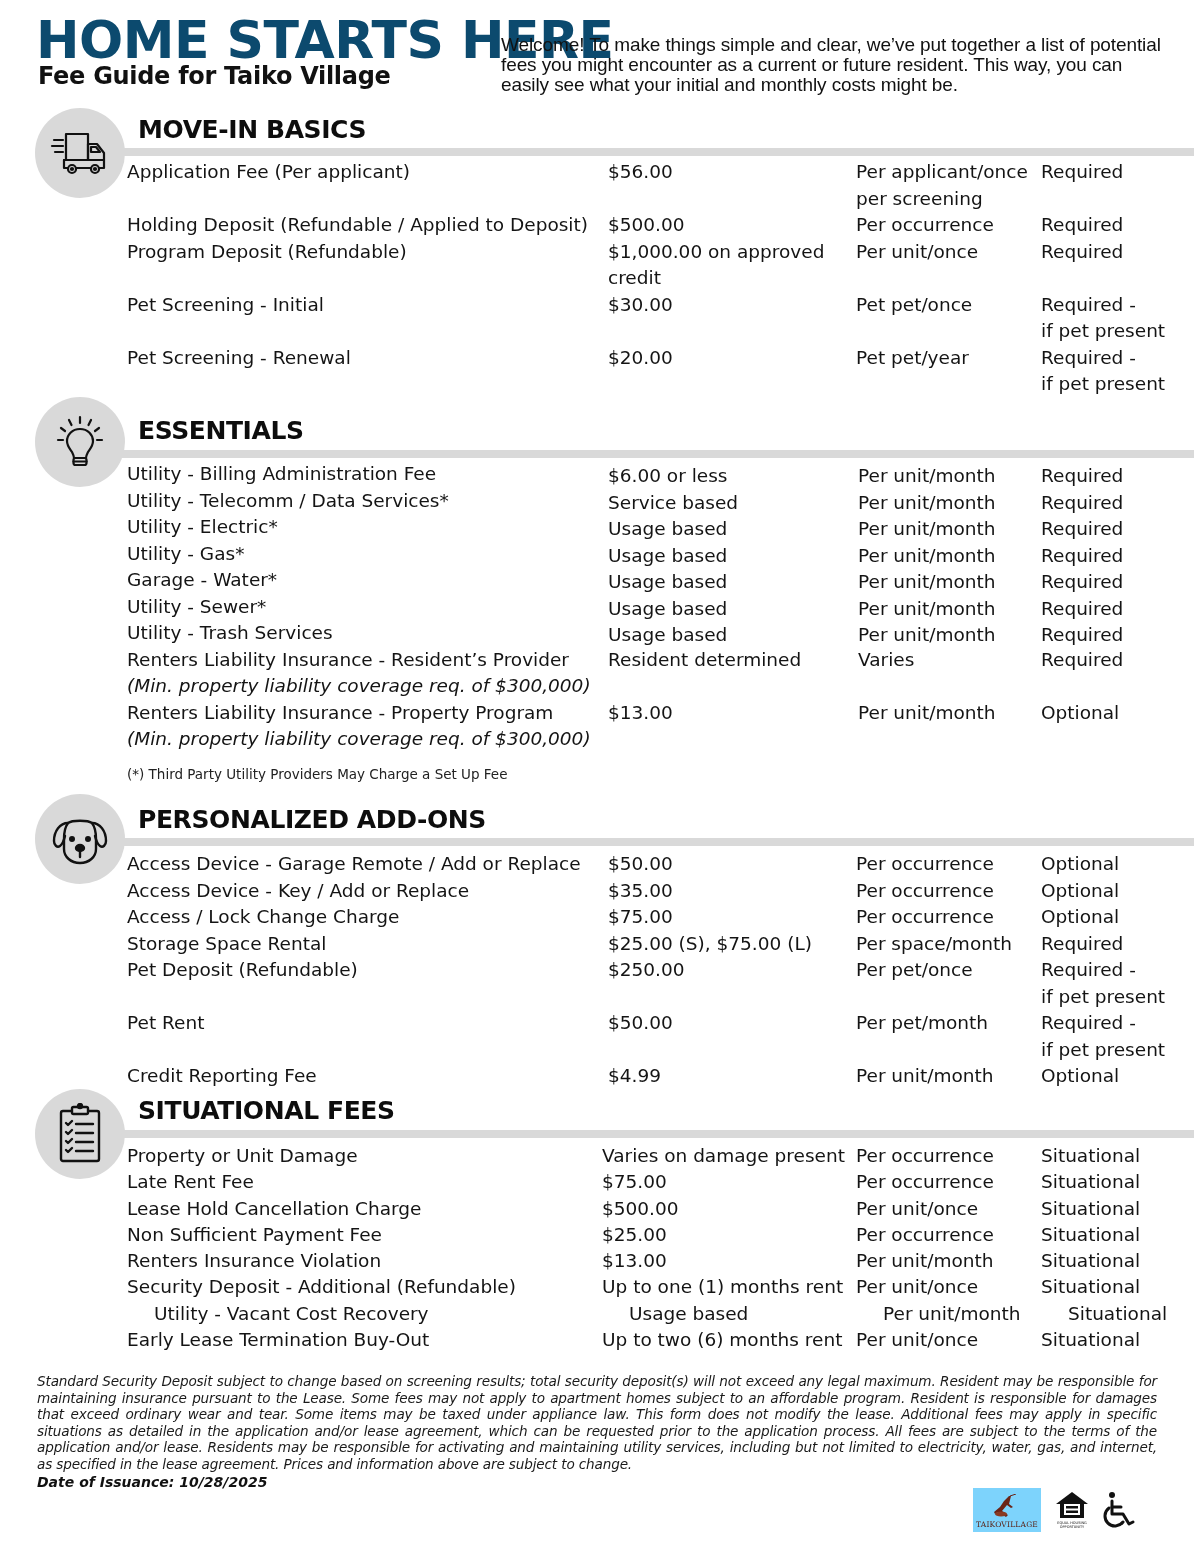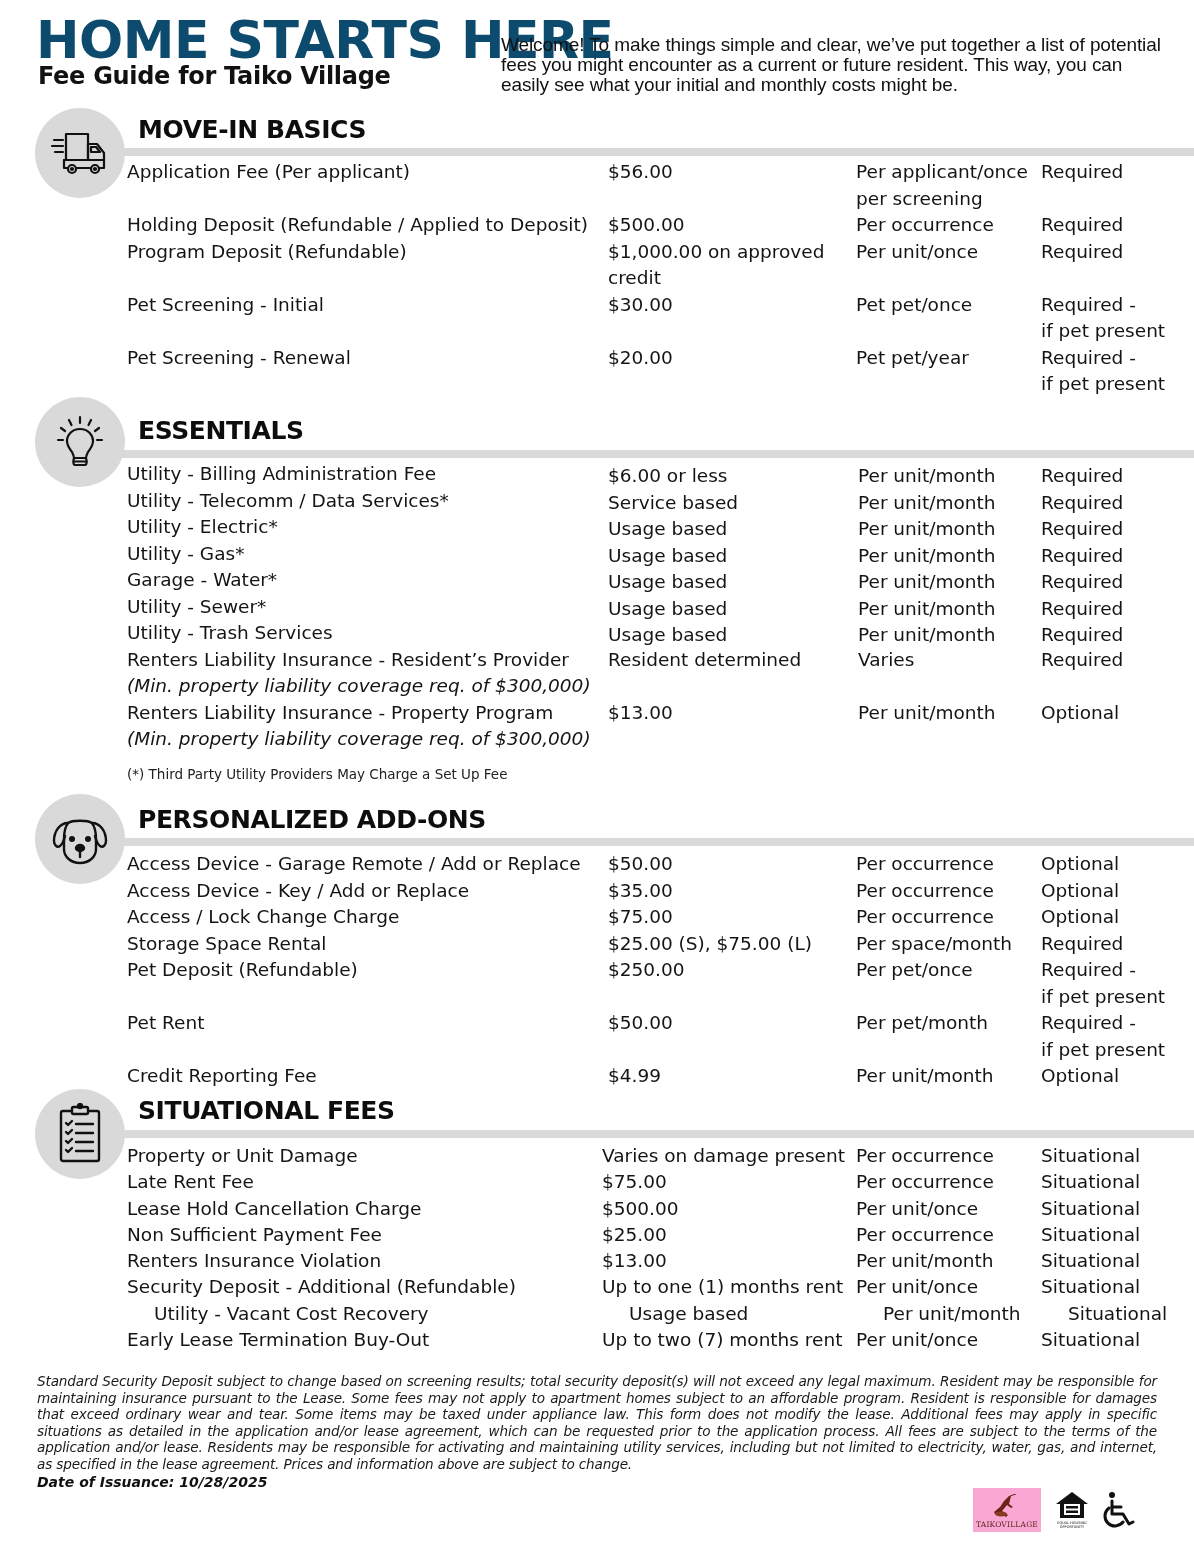--- a/index.html
+++ b/index.html
@@ -59,21 +59,21 @@
     font-family: "DejaVu Sans", sans-serif;
     font-size: 13.6px; line-height: 16.5px; font-style: italic;
     color: #1a1a1a; text-align: justify; letter-spacing: -0.15px;
   }
   .issue {
     position: absolute; left: 37px; top: 1474px;
     font-size: 14px; font-weight: bold; font-style: italic; color: #111;
   }
   .logos { position: absolute; left: 973px; top: 1488px; height: 44px; display: flex; align-items: center; gap: 14px; }
   .taiko-logo {
-    width: 68px; height: 44px; background: #f9a8d4;
+    width: 68px; height: 44px; background: #7dd3fc;
     display: flex; flex-direction: column; align-items: center; justify-content: flex-end;
     padding-bottom: 3px;
   }
   .taiko-logo .word { font-family: "DejaVu Serif", serif; font-size: 7.5px; color: #5a2418; letter-spacing: 0.2px; }
 </style>
 </head>
 <body>
 
 <div class="title">HOME STARTS HERE</div>
 <div class="subtitle">Fee Guide for Taiko Village</div>
@@ -352,21 +352,21 @@
       <span class="c4">Situational</span>
     </div>
     <div class="row" style="height:26.3px;margin-left:27px;">
       <span class="c1">Utility - Vacant Cost Recovery</span>
       <span class="c2 c2s">Usage based</span>
       <span class="c3">Per unit/month</span>
       <span class="c4">Situational</span>
     </div>
     <div class="row" style="height:26.3px;">
       <span class="c1">Early Lease Termination Buy-Out</span>
-      <span class="c2 c2s">Up to two (7) months rent</span>
+      <span class="c2 c2s">Up to two (6) months rent</span>
       <span class="c3">Per unit/once</span>
       <span class="c4">Situational</span>
     </div>
   </div>
 </div>
 
 <div class="disclaimer">Standard Security Deposit subject to change based on screening results; total security deposit(s) will not exceed any legal maximum. Resident may be responsible for maintaining insurance pursuant to the Lease. Some fees may not apply to apartment homes subject to an affordable program. Resident is responsible for damages that exceed ordinary wear and tear. Some items may be taxed under appliance law. This form does not modify the lease. Additional fees may apply in specific situations as detailed in the application and/or lease agreement, which can be requested prior to the application process. All fees are subject to the terms of the application and/or lease. Residents may be responsible for activating and maintaining utility services, including but not limited to electricity, water, gas, and internet, as specified in the lease agreement. Prices and information above are subject to change.</div>
 <div class="issue">Date of Issuance: 10/28/2025</div>
 
 <div class="logos">

